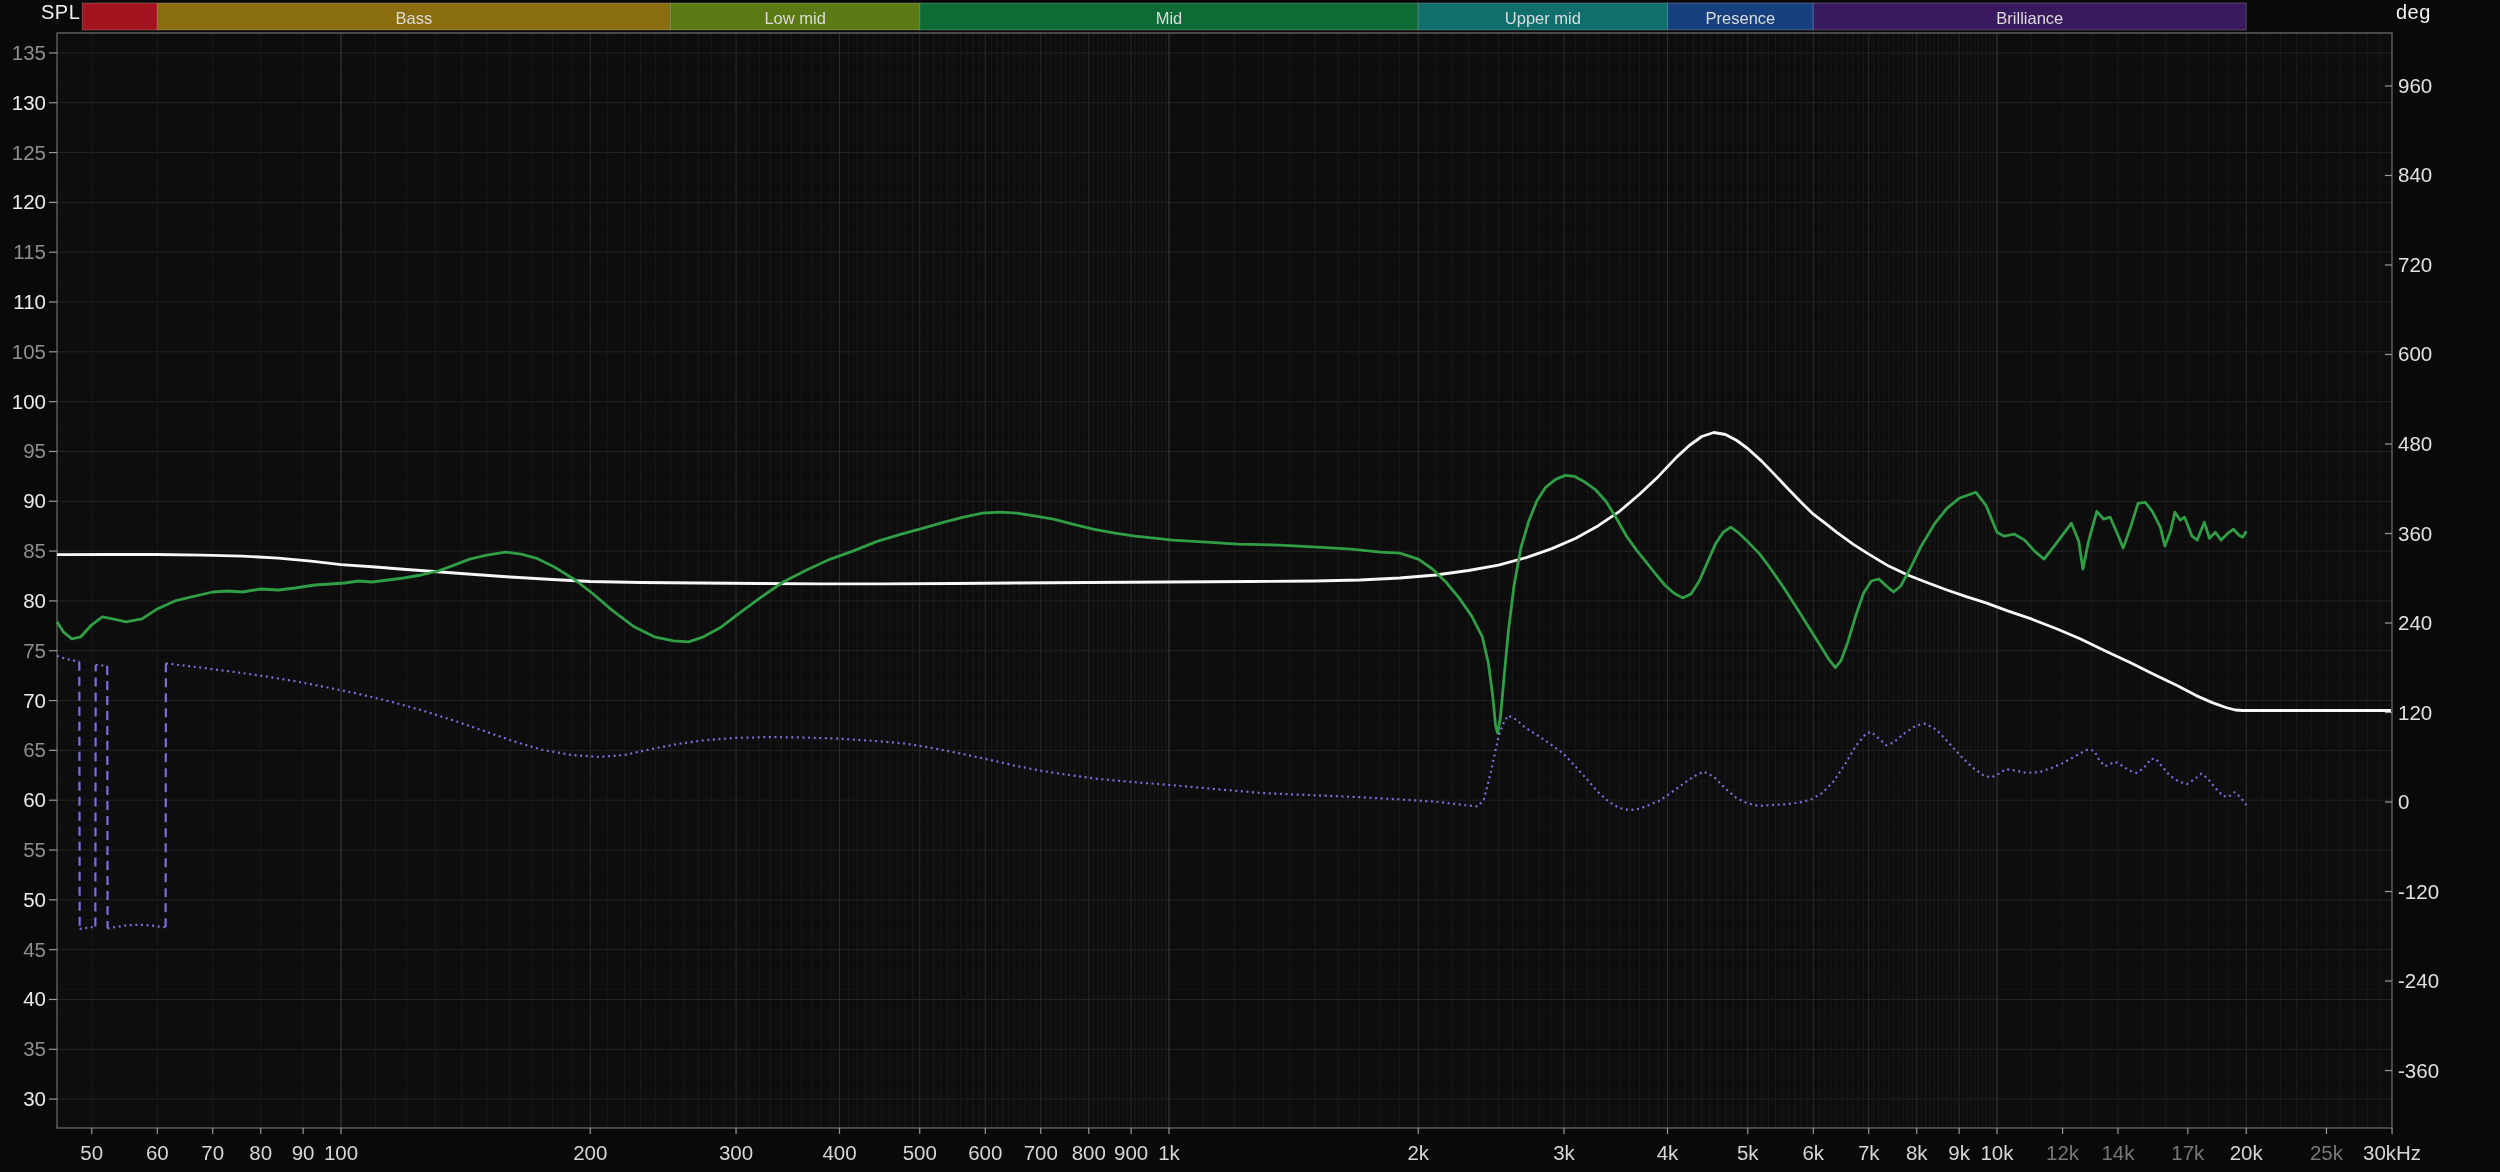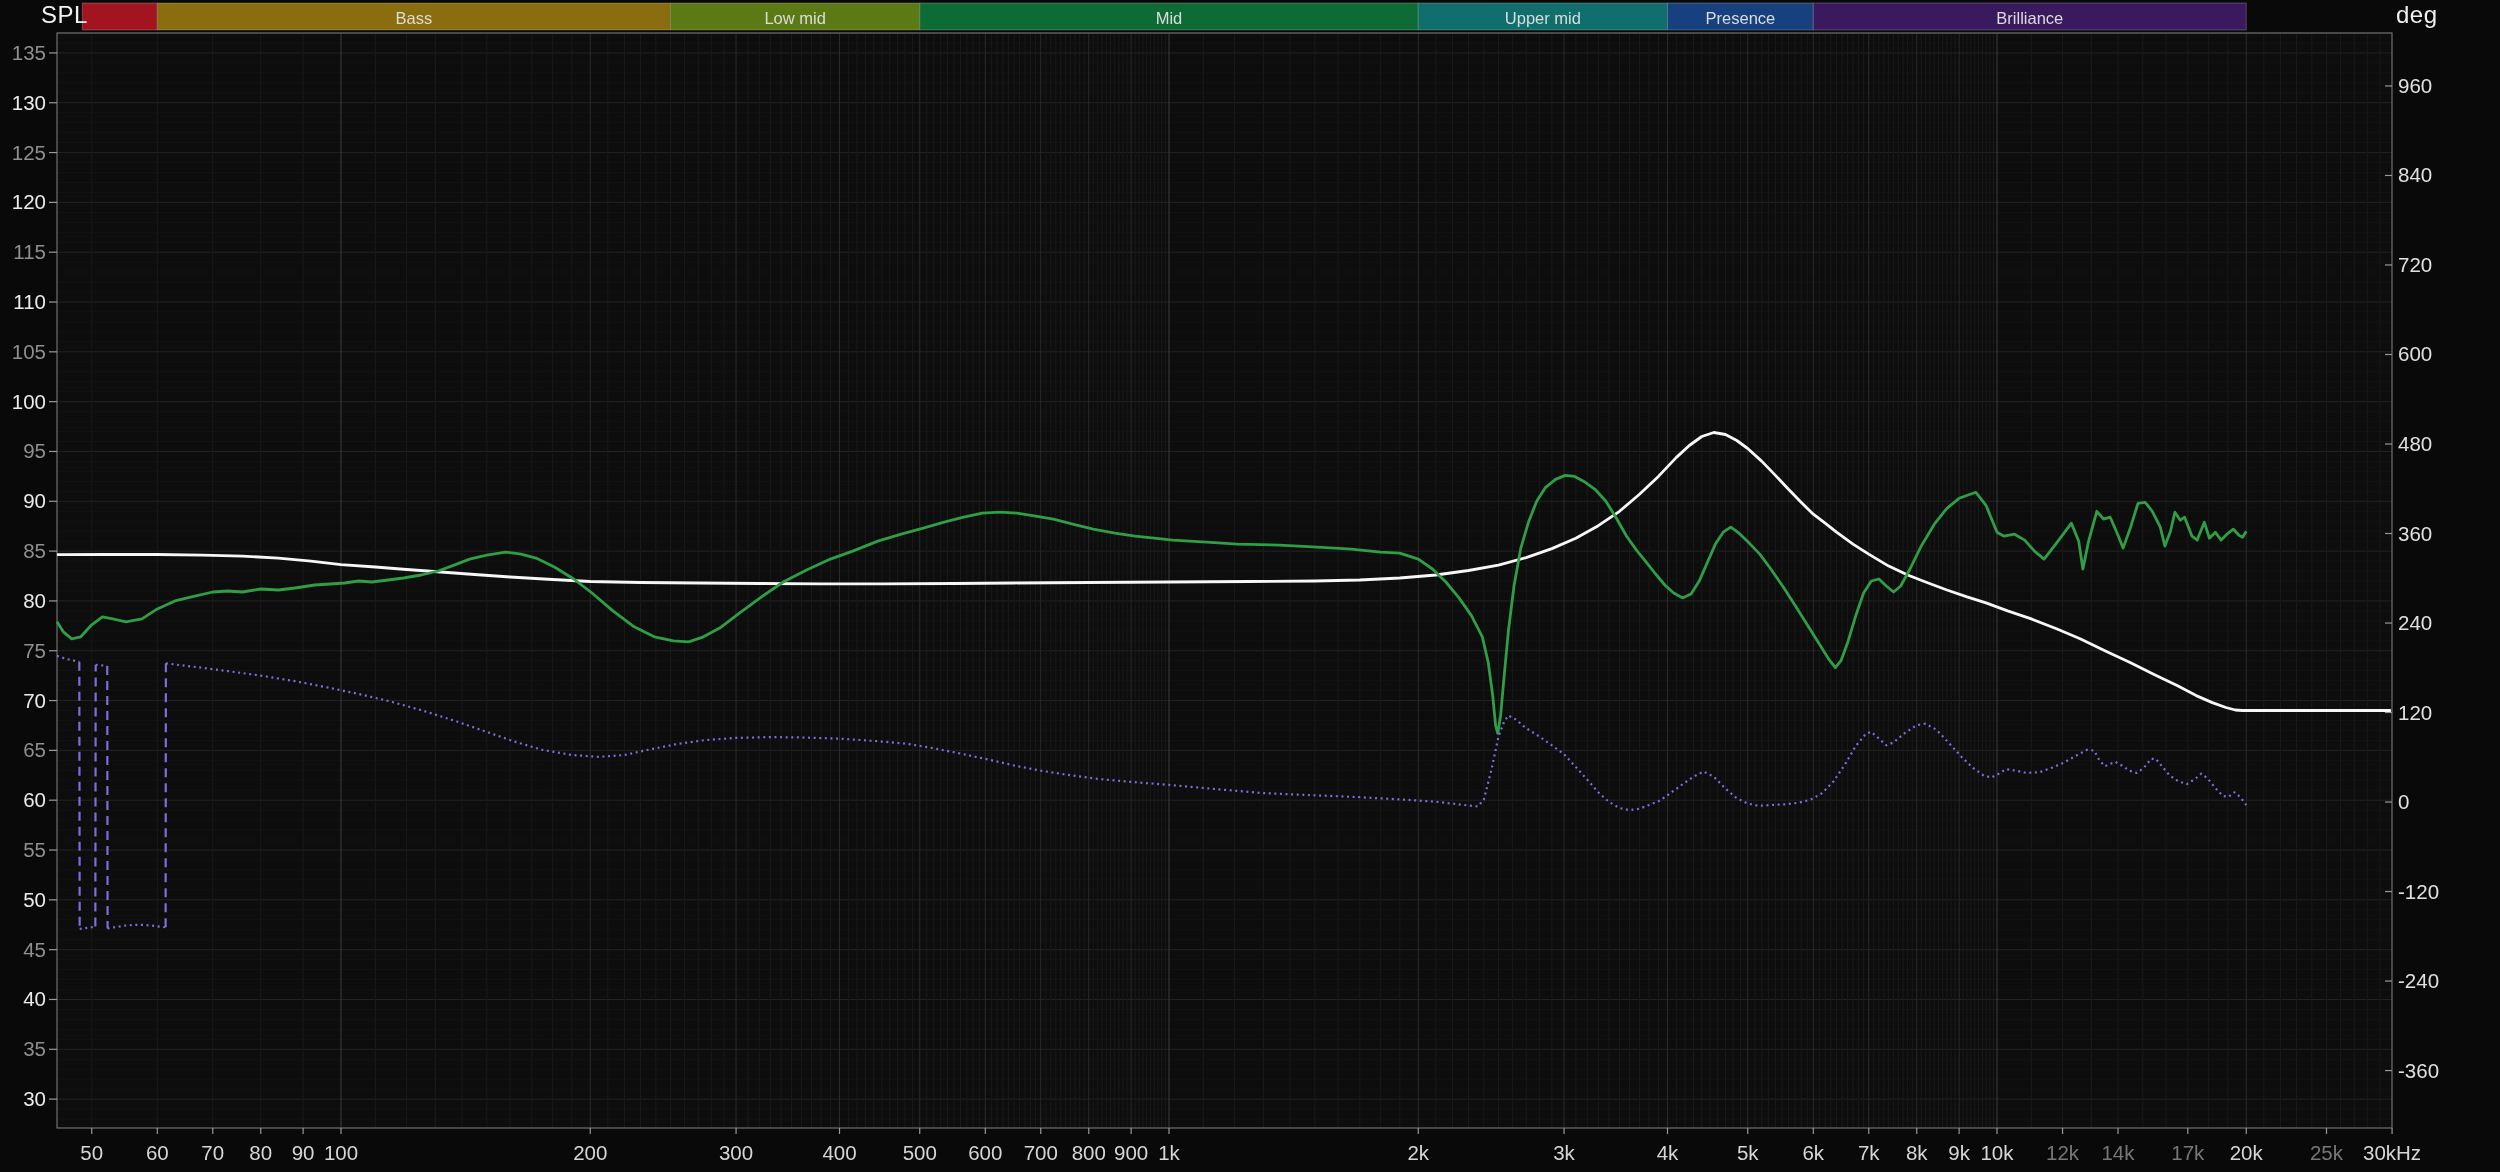--- a/index.html
+++ b/index.html
@@ -1,19 +1,19 @@
 <!DOCTYPE html>
 <html><head>
 <meta charset="utf-8">
 <style>
   html,body{margin:0;padding:0;background:#090909;}
   body{width:2500px;height:1172px;overflow:hidden;position:relative;
        font-family:"Liberation Sans","DejaVu Sans",sans-serif;}
   .stage{position:absolute;inset:0;}
-  .axis-title{position:absolute;top:1px;font-size:24px;color:#f0f0f0;letter-spacing:0.5px;}
+  .axis-title{position:absolute;top:1px;font-size:20px;color:#f0f0f0;letter-spacing:0.5px;}
   #spl-title{left:41px;}
   #deg-title{left:2396px;}
   svg{position:absolute;left:0;top:0;}
   text{font-family:"Liberation Sans","DejaVu Sans",sans-serif;}
 </style>
 </head>
 <body>
 
 <div class="stage">
   <svg id="plot" width="2500" height="1172">

